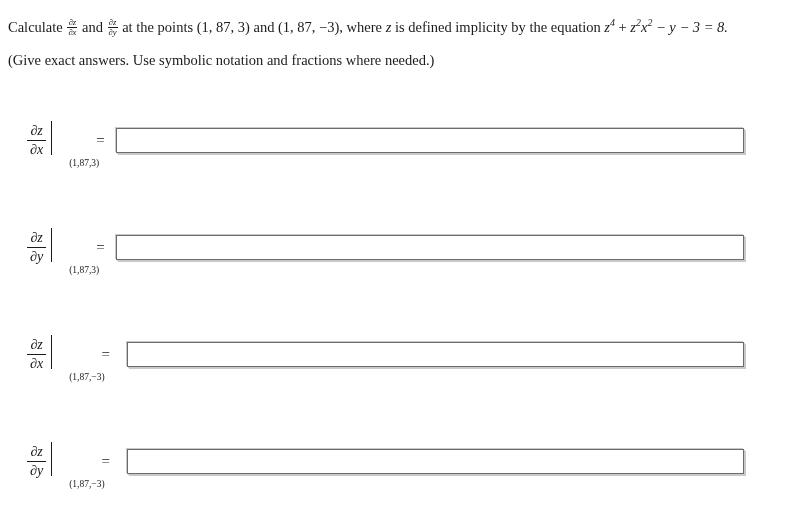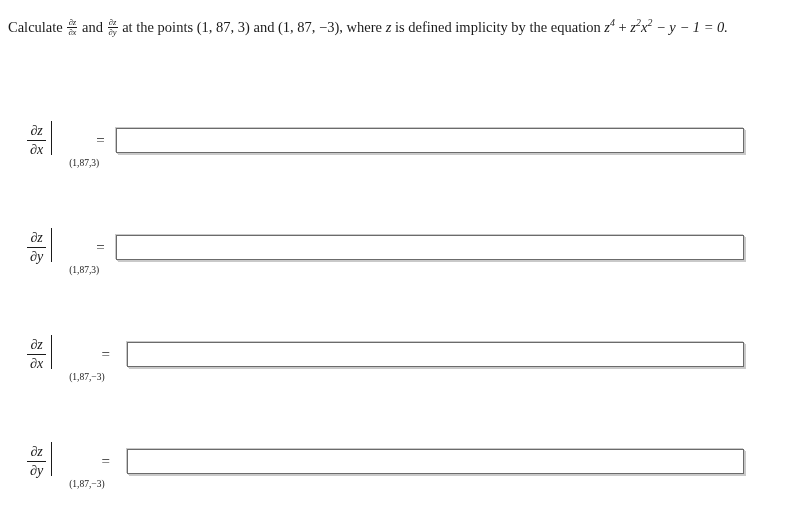--- a/index.html
+++ b/index.html
@@ -152,22 +152,23 @@
   #row3 .answer-input { margin-left: 6px; }
 </style>
 </head>
 <body>
 
 <div id="prompt">
 
   <div class="qline"><span>Calculate</span> <span class="ifrac"><span class="num">∂z</span><span class="den">∂x</span></span> <span>and</span> <span class="ifrac"><span class="num">∂z</span><span class="den">∂y</span></span> <span>at the points (1, 87, 3) and (1, 87, −3), where</span> <span class="mathvar">z</span> <span>is defined implicity by the equation</span> <span><span class="mathvar">z</span><span class="sup">4</span>
        <span>+</span>
        <span class="mathvar">z</span><span class="sup">2</span><span class="mathvar">x</span><span class="sup">2</span>
-       <span class="mathvar">− y − 1 = 0.</span></span></div>
-
+       <span class="mathvar">− y − 3 = 8.</span></span></div>
+
+  <div class="qline" id="qline2">(Give exact answers. Use symbolic notation and fractions where needed.)</div>
 </div>
 
 <div class="answer-row" id="row0">
   <div class="label-wrap">
     <span class="dfrac">
       <span class="num">∂z</span>
       <span class="den">∂x</span>
     </span>
     <span class="evalbar"></span>
     <span class="evalsub">(1,87,3)</span>

